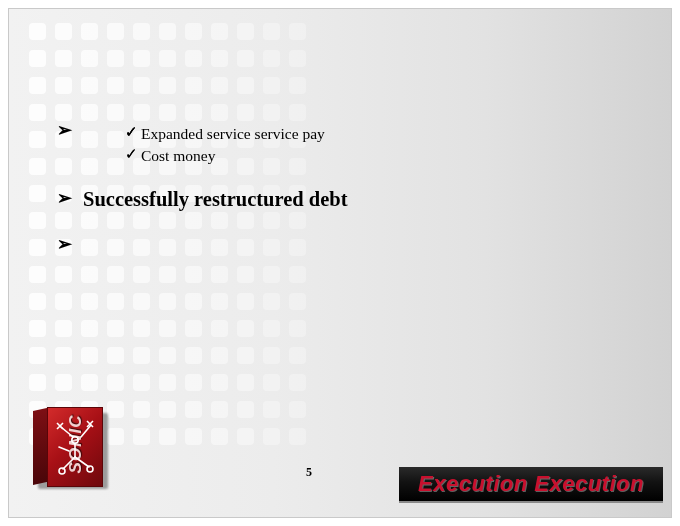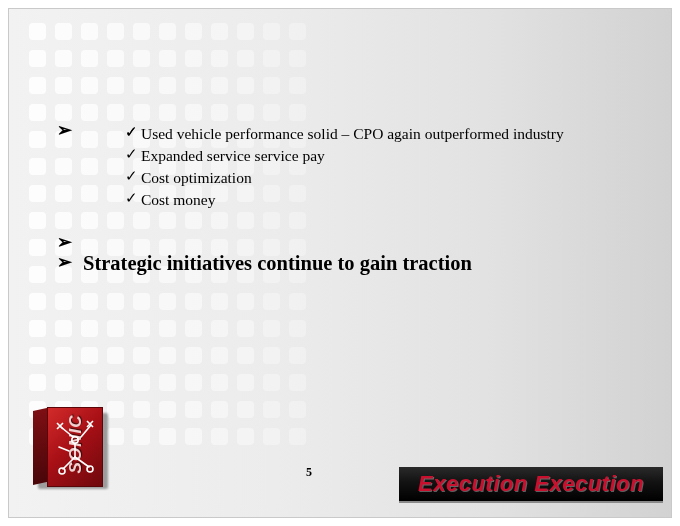--- a/index.html
+++ b/index.html
@@ -393,47 +393,45 @@
 
       <div class="lvl1">
         <span class="bullet">➢</span>
       </div>
       <ul class="sublist">
         <li class="lvl2">
           <span class="bullet">✓</span>
         </li>
         <li class="lvl2">
           <span class="bullet">✓</span>
-          <span>Used vehicle performance solid – CPO again outperformed industry</span>
         </li>
         <li class="lvl2">
           <span class="bullet">✓</span>
           <span>Expanded service service pay</span>
         </li>
         <li class="lvl2">
           <span class="bullet">✓</span>
-          <span>Cost optimization</span>
         </li>
         <li class="lvl2">
           <span class="bullet">✓</span>
           <span>Cost money</span>
         </li>
       </ul>
 
       <div class="gap-lg"></div>
 
       <div class="lvl1">
         <span class="bullet">➢</span>
+        <span>Successfully restructured debt</span>
       </div>
 
       <div class="gap-md"></div>
 
       <div class="lvl1">
         <span class="bullet">➢</span>
-        <span>Strategic initiatives continue to gain traction</span>
       </div>
 
     </div>
 
     <div id="pagenum">5</div>
 
     <div id="logo">
       <div class="shadow"></div>
       <div class="side"></div>
       <div class="face">

